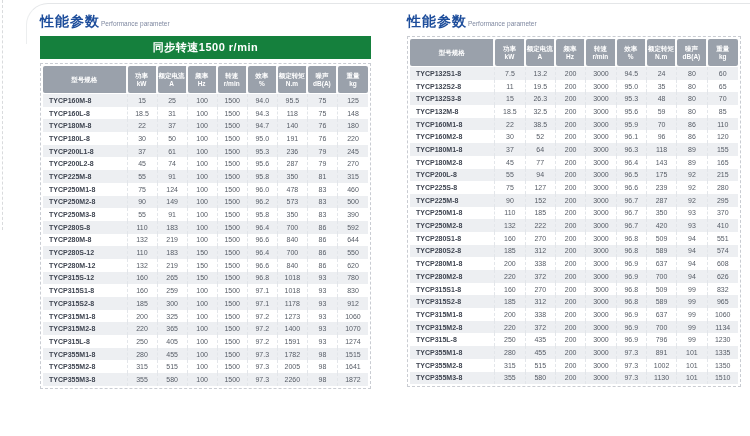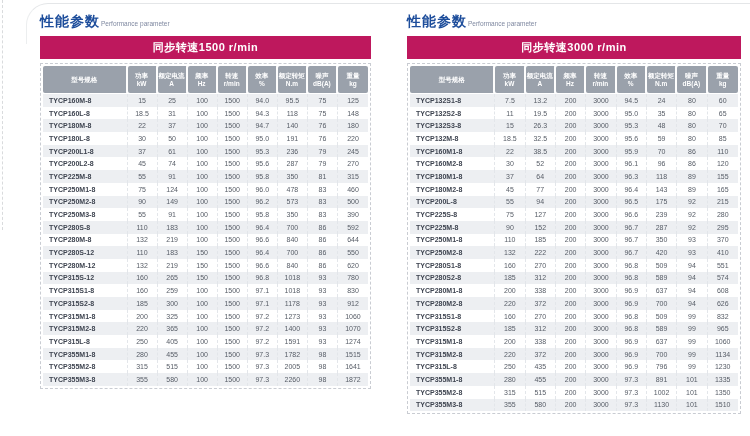--- a/index.html
+++ b/index.html
@@ -24,21 +24,21 @@
   .title-cn{
     display:inline-block;font-size:14px;font-weight:bold;color:#1d4d9b;
     letter-spacing:1px;vertical-align:baseline;
   }
   .title-en{
     display:inline-block;font-size:6.5px;color:#7f88a0;vertical-align:baseline;
     margin-left:1px;
   }
   .banner{
     height:23px;line-height:23px;text-align:center;
-    background:#be185d;color:#ffffff;font-size:11px;font-weight:bold;
+    background:#15803d;color:#ffffff;font-size:11px;font-weight:bold;
     letter-spacing:0.5px;
   }
   .table-box{
     border:1px dashed #c9ccd2;padding:2px;margin-top:4px;background:#ffffff;
   }
   .header-row{display:flex;height:27px;margin-bottom:1px;}
   .hcell{
     background:#9aa1ab;color:#ffffff;text-align:center;
     display:flex;flex-direction:column;justify-content:center;
     line-height:1.2;font-size:6.5px;box-sizing:border-box;
@@ -368,21 +368,20 @@
           <div class="tcell">1872</div>
         </div>
       </div>
   </div>
 </div>
 
 <div class="section right">
   <div class="sec-title">
     <span class="title-cn">性能参数</span><span class="title-en">Performance parameter</span>
   </div>
-  <div class="banner">同步转速3000 r/min</div>
   <div class="table-box">
     <div class="header-row">
         <div class="hcell model-h">
           <div class="hcn">型号规格</div>
         </div>
         <div class="hcell">
           <div class="hcn">功率</div>
           <div class="hunit">kW</div>
         </div>
         <div class="hcell">

